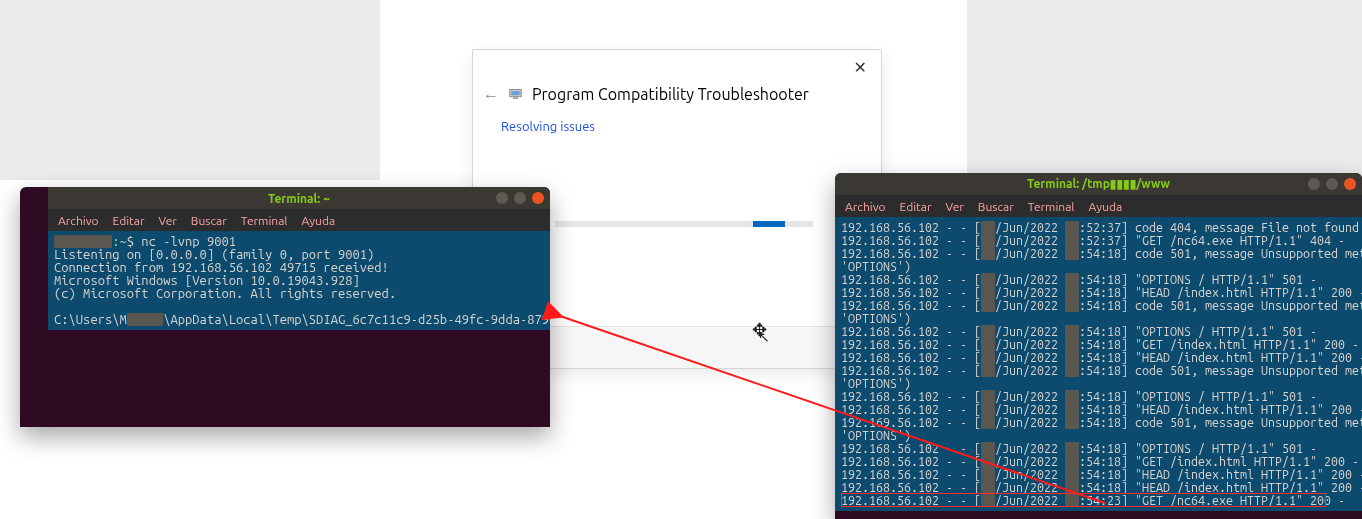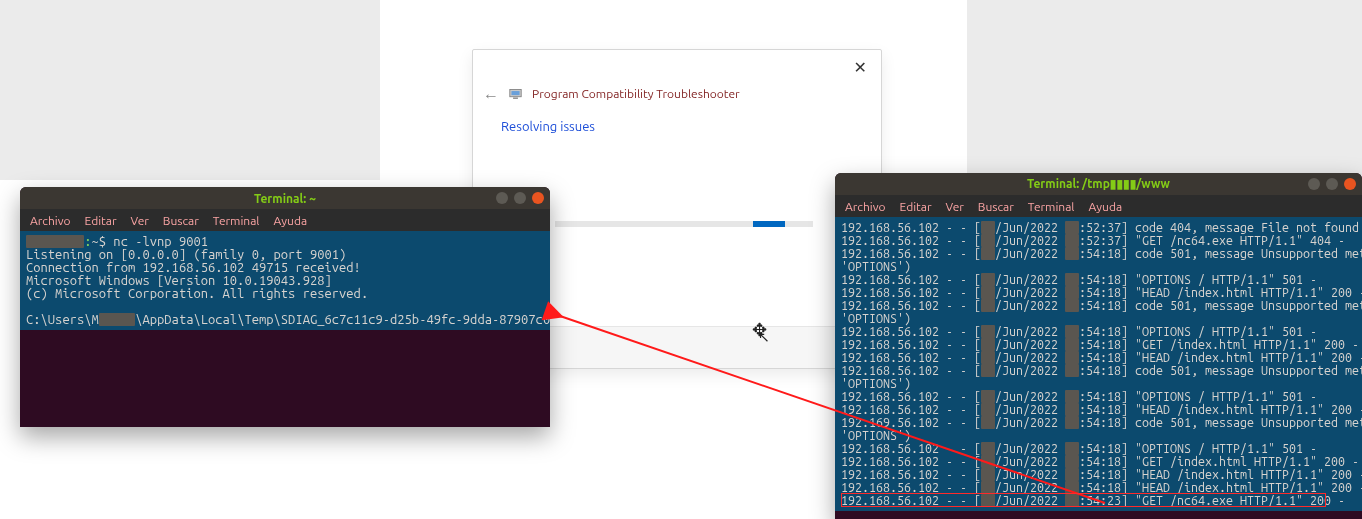--- a/index.html
+++ b/index.html
@@ -14,21 +14,21 @@
   .win-dialog {
     position: absolute; left: 472px; top: 49px; width: 410px; height: 320px;
     background: #fff; border: 1px solid #d6d6d6; border-radius: 2px;
     box-shadow: 0 6px 16px rgba(0,0,0,.08);
   }
   .win-close { position: absolute; top: 8px; right: 14px; font-size: 16px; color: #333; cursor: pointer; }
   .win-header { position: absolute; top: 34px; left: 10px; display: flex; align-items: center; gap: 10px; }
   .win-back { font-size: 16px; color: #888; }
   .win-icon { width: 13px; height: 13px; display:inline-block; }
   .win-icon svg { width:100%; height:100%; display:block; }
-  .win-title { font-size: 12px; color: #7f1d1d; }
+  .win-title { font-size: 16px; color: #000000; }
   .win-status { position: absolute; top: 69px; left: 28px; font-size: 13px; color: #1d4ed8; }
   .win-progress {
     position: absolute; top: 171px; left: 82px; width: 258px; height: 6px;
     background: #e6e6e6;
   }
   .win-progress-fill { position:absolute; left: 198px; top:0; width:32px; height:6px; background:#0067c0; }
   .win-bottom { position:absolute; bottom:0; left:0; right:0; height:42px; border-top:1px solid #e6e6e6; background:#f6f6f6; display:flex; align-items:center; justify-content:flex-end; padding-right:12px; }
   .win-cancel-hint { width:14px; height:18px; border:1px solid #0067c0; border-left:none; border-radius:0 2px 2px 0; }
 
   
@@ -47,21 +47,21 @@
   .term-menu {
     height: 22px; background:#2c2c2c; color:#fca5a5; display:flex; align-items:center; gap:14px;
     padding:0 10px; font: 400 12px "Ubuntu",sans-serif;
   }
   .term-menu span { cursor:pointer; }
   .term-body { padding:4px 6px; white-space: pre; background:#0c4a6e; overflow:hidden; }
   .term-line { height:13px; }
   .green { color:#87d75f; }
   .blob { display:inline-block; background:#5a5650; color:transparent; border-radius:1px; vertical-align:baseline; }
 
-  #term-left  { left: 20px;  top: 187px; width: 530px; height: 240px; }
+  #term-left  { left: 20px;  top: 187px; width: 530px; height: 240px; padding-left: 28px; }
   #term-right { left: 835px; top: 173px; width: 527px; height: 346px; }
   #term-right .term-body { font-size:12.5px; line-height:13px; }
 
   .hl-red { position:absolute; border:1px solid #ff2a2a; pointer-events:none; }
 
   
   .movecursor { position:absolute; left:752px; top:319px; font-size:18px; color:#222; }
   .movecursor .arrow { position:absolute; left:6px; top:10px; font-size:14px; }
 
   

